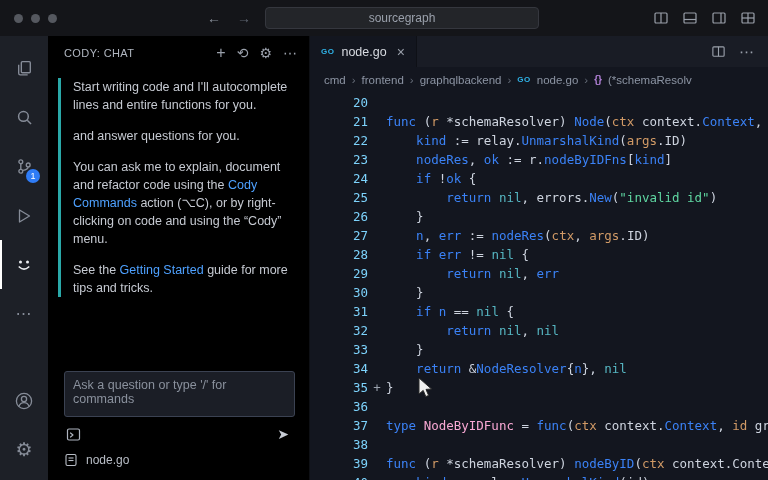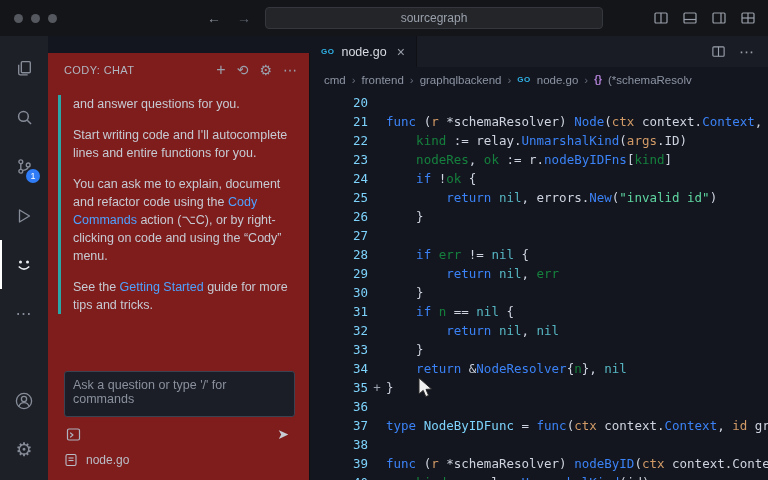--- a/index.html
+++ b/index.html
@@ -11,21 +11,21 @@
   }
   .window { width:768px; height:480px; display:flex; flex-direction:column; position:relative; background:#13161f; }
 
   
   .titlebar { flex:0 0 36px; background:#141519; display:flex; align-items:center; padding:0 12px; position:relative; }
   .traffic { display:flex; gap:8px; margin-left:2px; }
   .traffic .dot { width:9px; height:9px; border-radius:50%; background:#55585f; }
   .nav { margin-left:150px; display:flex; gap:16px; color:#8b919c; font-size:14px; line-height:1; }
   .nav .dim { color:#5d636e; }
   .searchbox {
-    width:338px; height:22px; margin-left:14px; background:#232529; border:1px solid #35373e;
+    width:274px; height:22px; margin-left:14px; background:#232529; border:1px solid #35373e;
     border-radius:4px; color:#9aa0ab; font-size:12px; display:flex; align-items:center; justify-content:center;
   }
   .tb-icons { margin-left:auto; display:flex; gap:13px; align-items:center; color:#9aa0aa; }
   .tb-icons svg { display:block; }
 
   
   .main { flex:1; display:flex; min-height:0; }
 
   
   .activitybar { width:48px; background:#1d2027; display:flex; flex-direction:column; align-items:center; padding-top:8px; }
@@ -33,21 +33,21 @@
   .ab-item.active { color:#eceef2; box-shadow: inset 2px 0 0 #ffffff; }
   .ab-item .badge {
     position:absolute; right:8px; bottom:8px; width:14px; height:14px; border-radius:50%;
     background:#2f7cf6; color:#fff; font-size:9px; display:flex; align-items:center; justify-content:center;
   }
   .ab-more { font-size:16px; letter-spacing:1px; }
   .ab-bottom { margin-top:auto; display:flex; flex-direction:column; align-items:center; padding-bottom:6px; }
   .ab-gear { font-size:19px; }
 
   
-  .sidebar { width:262px; background:#7f1d1d; display:flex; flex-direction:column; border-right:1px solid #0e1015;margin-top:17px; }
+  .sidebar { width:262px; background:#000000; display:flex; flex-direction:column; border-right:1px solid #0e1015; }
   .sb-header { flex:0 0 34px; display:flex; align-items:center; padding:0 12px 0 16px; }
   .sb-title { font-size:11px; color:#b0b6c0; letter-spacing:0.4px; }
   .sb-icons { margin-left:auto; display:flex; gap:11px; color:#9aa0ab; font-size:14px; line-height:1; align-items:center; }
   .sb-icons .hplus { font-size:16px; }
 
   .chat-scroll { flex:1; overflow:hidden; padding:8px 14px 0 10px; }
   .messages { border-left:3px solid #2aa8a8; padding-left:12px; }
   .chat-p { font-size:12.5px; line-height:18px; color:#c6cad2; margin:0 0 13px 0; }
   .chat-link { color:#4ea1ff; cursor:pointer; }
 
@@ -75,26 +75,26 @@
   .bc-sep { color:#646b77; }
   .bc-symbol { color:#b180d7; font-size:10px; font-weight:bold; }
 
   .code { flex:1; overflow:hidden; font-family:"DejaVu Sans Mono", monospace; font-size:12.5px; line-height:19px; padding-top:1px; }
   .code-line { display:flex; height:19px; }
   .ln { flex:0 0 46px; width:46px; text-align:right; color:#7dd3fc;margin-left:12px; }
   .plus { flex:0 0 18px; width:18px; text-align:center; color:#9aa2ad; }
   .code-text { white-space:pre; overflow:hidden; }
 
   .tk-kw { color:#3b82f6; }
-  .tk-vr { color:#15803d;text-align:right; }
+  .tk-vr { color:#3b82f6;text-align:right; }
   .tk-fn { color:#3b82f6; }
   .tk-st { color:#5fd7a2; }
   .tk-cn { color:#56b6c2; }
   .tk-pm { color:#d19a66; }
-  .tk-ty { color:#7dd3fc; }
+  .tk-ty { color:#f9a8d4; }
   .tk-pl { color:#ced4df; }
 
   .cursor { position:absolute; left:418px; top:377px; z-index:60; pointer-events:none; }
 </style>
 </head>
 <body>
 
 <div class="window">
 
   <div class="titlebar">
@@ -186,22 +186,22 @@
         <span class="sb-icons">
           <span class="hplus">+</span>
           <span>⟲</span>
           <span>⚙</span>
           <span>⋯</span>
         </span>
       </div>
 
       <div class="chat-scroll">
         <div class="messages" id="chat-messages">
+            <p class="chat-p"><span>Start writing code and I'll autocomplete lines and entire functions for you.</span></p>
             <p class="chat-p"><span>and answer questions for you.</span></p>
-            <p class="chat-p"><span>Start writing code and I'll autocomplete lines and entire functions for you.</span></p>
             <p class="chat-p"><span>You can ask me to explain, document and refactor code using the </span><span class="chat-link">Cody Commands</span><span> action (⌥C), or by right-clicking on code and using the “Cody” menu.</span></p>
             <p class="chat-p"><span>See the </span><span class="chat-link">Getting Started</span><span> guide for more tips and tricks.</span></p>
           </div>
       </div>
 
       <div class="inputbox">
         <textarea placeholder="Ask a question or type '/' for commands" style=""></textarea>
       </div>
       <div class="input-actions">
         <svg width="15" height="15" viewBox="0 0 15 15" fill="none" stroke="currentColor" stroke-width="1.2">
@@ -283,20 +283,21 @@
             <span class="code-text"><span class="tk-pl">        </span><span class="tk-kw">return</span><span class="tk-pl"> </span><span class="tk-cn">nil</span><span class="tk-pl">, errors.</span><span class="tk-fn">New</span><span class="tk-pl">(</span><span class="tk-st">"invalid id"</span><span class="tk-pl">)</span></span>
           </div>
           <div class="code-line">
             <span class="ln">26</span>
             <span class="plus"></span>
             <span class="code-text"><span class="tk-pl">    }</span></span>
           </div>
           <div class="code-line">
             <span class="ln">27</span>
             <span class="plus"></span>
+            <span class="code-text"><span class="tk-pl">    </span><span class="tk-vr">n</span><span class="tk-pl">, </span><span class="tk-vr">err</span><span class="tk-pl"> := </span><span class="tk-fn">nodeRes</span><span class="tk-pl">(</span><span class="tk-pm">ctx</span><span class="tk-pl">, </span><span class="tk-pm">args</span><span class="tk-pl">.ID)</span></span>
           </div>
           <div class="code-line">
             <span class="ln">28</span>
             <span class="plus"></span>
             <span class="code-text"><span class="tk-pl">    </span><span class="tk-kw">if</span><span class="tk-pl"> </span><span class="tk-vr">err</span><span class="tk-pl"> != </span><span class="tk-cn">nil</span><span class="tk-pl"> {</span></span>
           </div>
           <div class="code-line">
             <span class="ln">29</span>
             <span class="plus"></span>
             <span class="code-text"><span class="tk-pl">        </span><span class="tk-kw">return</span><span class="tk-pl"> </span><span class="tk-cn">nil</span><span class="tk-pl">, </span><span class="tk-vr">err</span></span>

